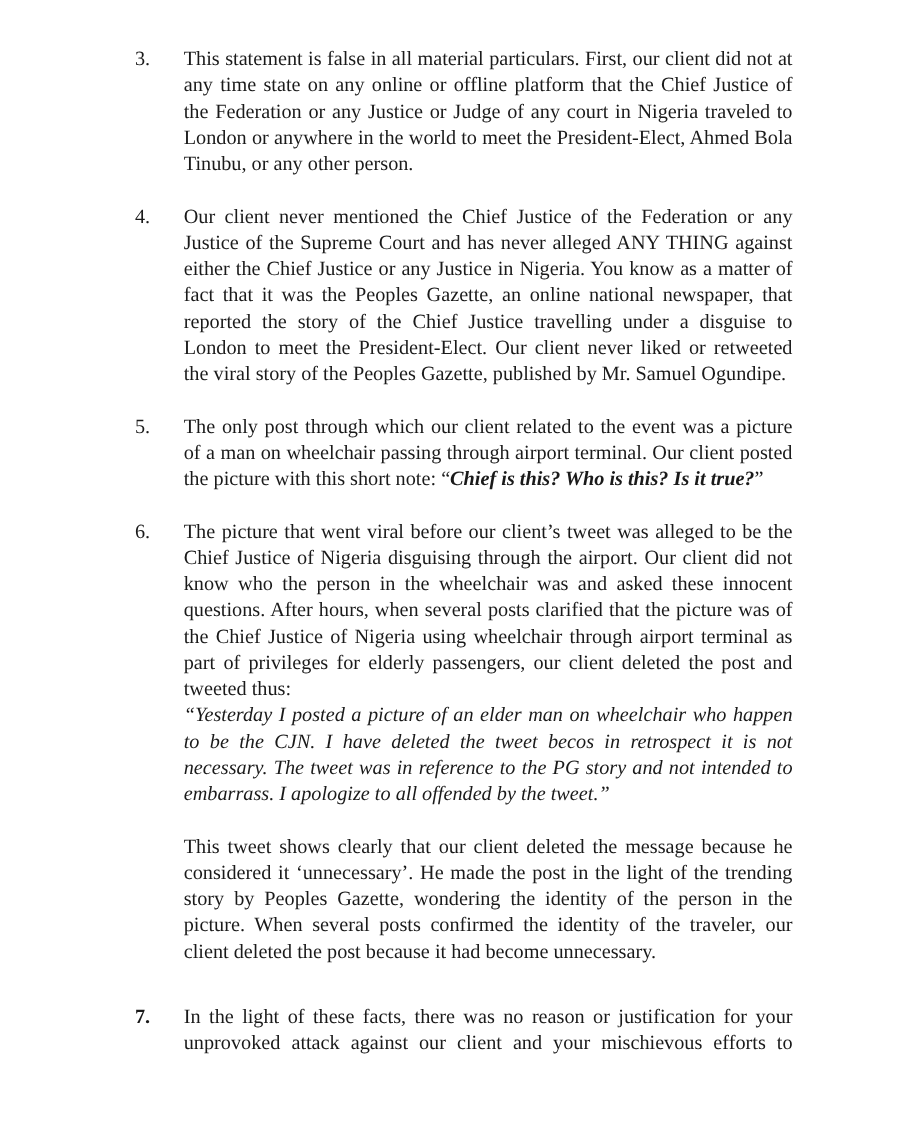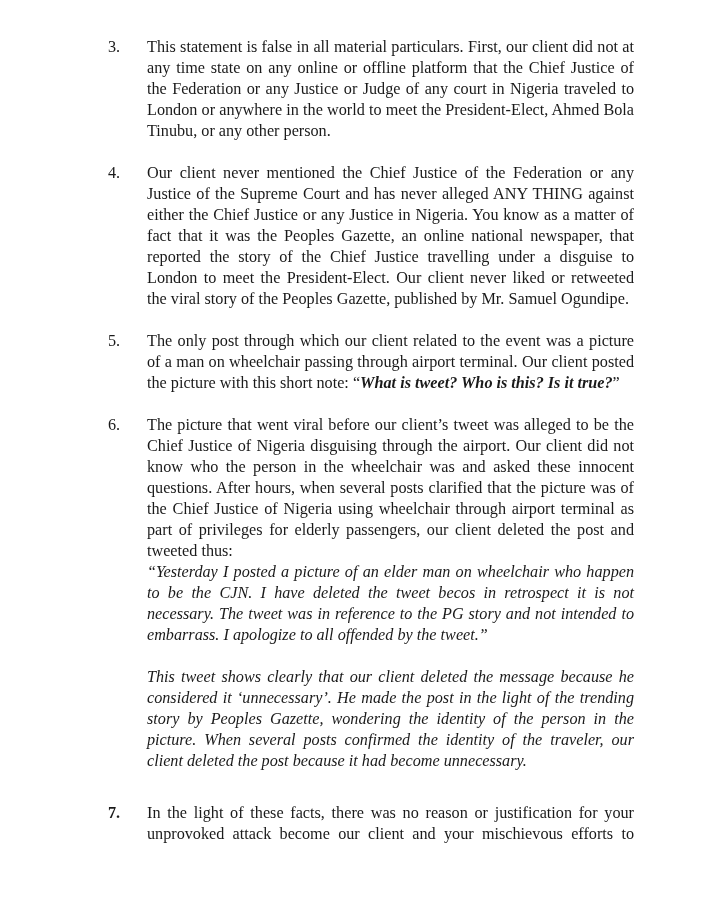--- a/index.html
+++ b/index.html
@@ -44,21 +44,21 @@
     }
     .item .body p { margin: 0; }
     .bi { font-weight: bold; font-style: italic; }
     .quote {
       font-weight: normal;
       font-style: italic;
       text-align: justify;
       text-align-last: left;
       margin: 0;
     }
-    .followup { margin-top: 21px !important; font-style: italic; }
+    .followup { margin-top: 21px !important; }
   </style>
 </head>
 <body>
 
 <div class="page">
 
   <div class="item" style="top: 37px;">
     <span class="num">3.</span>
     <div class="body">
       <p>This statement is false in all material particulars. First, our client did not at any time state on any online or offline platform that the Chief Justice of the Federation or any Justice or Judge of any court in Nigeria traveled to London or anywhere in the world to meet the President-Elect, Ahmed Bola Tinubu, or any other person.</p>
@@ -68,33 +68,33 @@
   <div class="item" style="top: 163px;">
     <span class="num">4.</span>
     <div class="body">
       <p>Our client never mentioned the Chief Justice of the Federation or any Justice of the Supreme Court and has never alleged ANY THING against either the Chief Justice or any Justice in Nigeria. You know as a matter of fact that it was the Peoples Gazette, an online national newspaper, that reported the story of the Chief Justice travelling under a disguise to London to meet the President-Elect. Our client never liked or retweeted the viral story of the Peoples Gazette, published by Mr. Samuel Ogundipe.</p>
     </div>
   </div>
 
   <div class="item" style="top: 331px;">
     <span class="num">5.</span>
     <div class="body">
-      <p><span>The only post through which our client related to the event was a picture of a man on wheelchair passing through airport terminal. Our client posted the picture with this short note: “</span><span class="bi">What is tweet? Who is this? Is it true?</span><span>”</span></p>
+      <p><span>The only post through which our client related to the event was a picture of a man on wheelchair passing through airport terminal. Our client posted the picture with this short note: “</span><span class="bi">Chief is this? Who is this? Is it true?</span><span>”</span></p>
     </div>
   </div>
 
   <div class="item" style="top: 415px;">
     <span class="num">6.</span>
     <div class="body">
       <p>The picture that went viral before our client’s tweet was alleged to be the Chief Justice of Nigeria disguising through the airport. Our client did not know who the person in the wheelchair was and asked these innocent questions. After hours, when several posts clarified that the picture was of the Chief Justice of Nigeria using wheelchair through airport terminal as part of privileges for elderly passengers, our client deleted the post and tweeted thus:</p>
       <p class="quote">“Yesterday I posted a picture of an elder man on wheelchair who happen to be the CJN. I have deleted the tweet becos in retrospect it is not necessary. The tweet was in reference to the PG story and not intended to embarrass. I apologize to all offended by the tweet.”</p>
       <p class="followup">This tweet shows clearly that our client deleted the message because he considered it ‘unnecessary’. He made the post in the light of the trending story by Peoples Gazette, wondering the identity of the person in the picture. When several posts confirmed the identity of the traveler, our client deleted the post because it had become unnecessary.</p>
     </div>
   </div>
 
   <div class="item" style="top: 803px;">
     <span class="num bold">7.</span>
     <div class="body">
-      <p style="text-align-last: justify;">In the light of these facts, there was no reason or justification for your unprovoked attack become our client and your mischievous efforts to</p>
+      <p style="text-align-last: justify;">In the light of these facts, there was no reason or justification for your unprovoked attack against our client and your mischievous efforts to</p>
     </div>
   </div>
 
 </div>
 
 </body></html>

